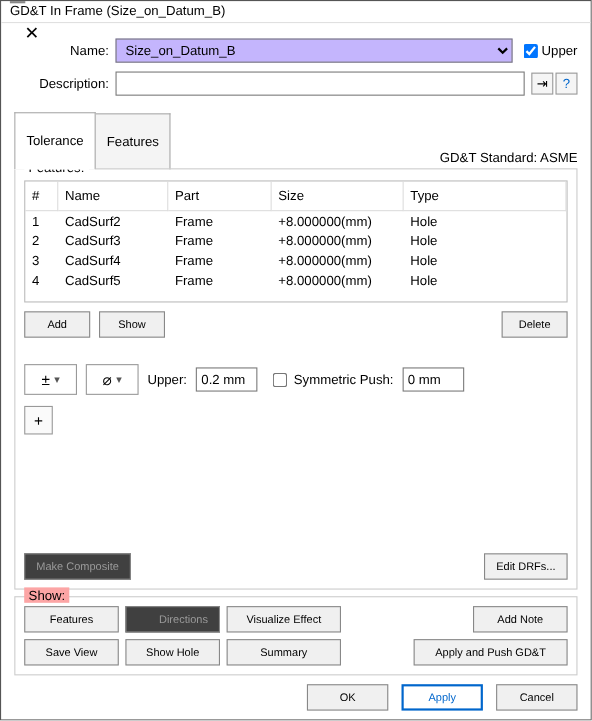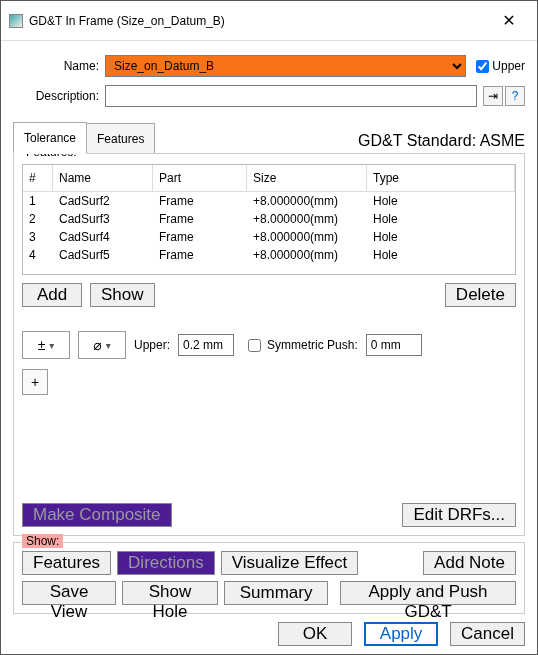--- a/index.html
+++ b/index.html
@@ -14,25 +14,26 @@
   .window {
     width: 538px;
     height: 655px;
     border: 1px solid #555;
     box-shadow: 0 0 4px rgba(0,0,0,0.2);
     display: flex;
     flex-direction: column;
     background: #fff;
   }
   .titlebar {
-    height: 40px;
-    display: flex;
-    align-items: center;
+    height: 20px;
+    display: flex;
+    align-items: flex-start;
     padding: 0 8px;
     border-bottom: 1px solid #e0e0e0;
+    flex-direction: column;
   }
   .window-icon {
     width: 14px; height: 14px;
     border: 1px solid #888;
     background: linear-gradient(135deg,#4aa,#eee);
     margin-right: 6px;
   }
   .window-title { flex: 1; font-size: 12px; }
   .close-btn {
     width: 40px; height: 28px;
@@ -56,21 +57,21 @@
   .form-label {
     width: 92px;
     text-align: right;
     padding-right: 6px;
   }
   select.name-select {
     flex: 1;
     height: 22px;
     font-size: 12px;
     border: 1px solid #7a7a7a;
-    background: #f97316;
+    background: #c4b5fd;
     padding: 0 4px;
   }
   input[type="text"].desc-input {
     flex: 1;
     height: 22px;
     font-size: 12px;
     border: 1px solid #7a7a7a;
     padding: 0 4px;
   }
   .active-wrap {
@@ -95,38 +96,38 @@
     background: #f5f5f5;
   }
   .tabs {
     display: flex;
     align-items: flex-end;
     margin-top: 10px;
     border-bottom: none;
     position: relative;
   }
   .tab {
-    padding: 8px 10px;
+    padding: 18px 10px;
     border: 1px solid #aaa;
     border-bottom: none;
     background: #f4f4f4;
     cursor: pointer;
     margin-right: -1px;
     position: relative;
     top: 1px;
   }
   .tab.active {
     background: #fff;
     font-weight: normal;
     border-bottom: 1px solid #fff;
     z-index: 2;
   }
   .standard-label {
     margin-left: auto;
-    font-size: 16px;
+    font-size: 12px;
     padding-bottom: 3px;
   }
   .fieldset {
     border: 1px solid #ccc;
     margin-top: 0px;
     padding: 8px;
     position: relative;
     flex: 1;
     display: flex;
     flex-direction: column;
@@ -167,27 +168,28 @@
     display: flex;
     gap: 8px;
     margin-top: 8px;
   }
   .btn {
     min-width: 60px;
     height: 24px;
     padding: 0 10px;
     border: 1px solid #888;
     background: #f0f0f0;
-    font-size: 17px;
+    font-size: 10px;
     cursor: pointer;
   }
   .btn.disabled {
     color: #9a9a9a;
-    background: #4c1d95;
+    background: #404040;
     cursor: default;
+    text-align: right;
   }
   .tol-row {
     display: flex;
     align-items: center;
     gap: 8px;
     margin-top: 24px;
   }
   .dropdown-small {
     height: 28px;
     min-width: 48px;

